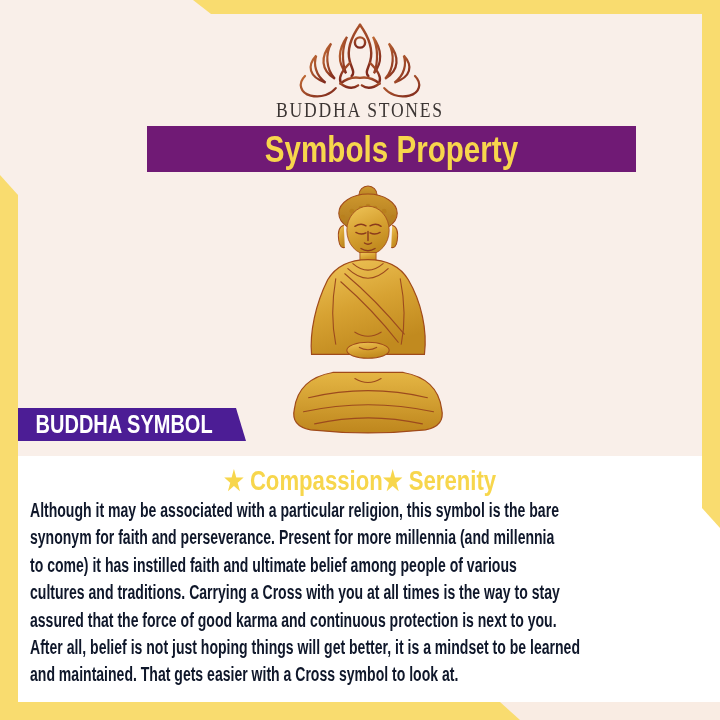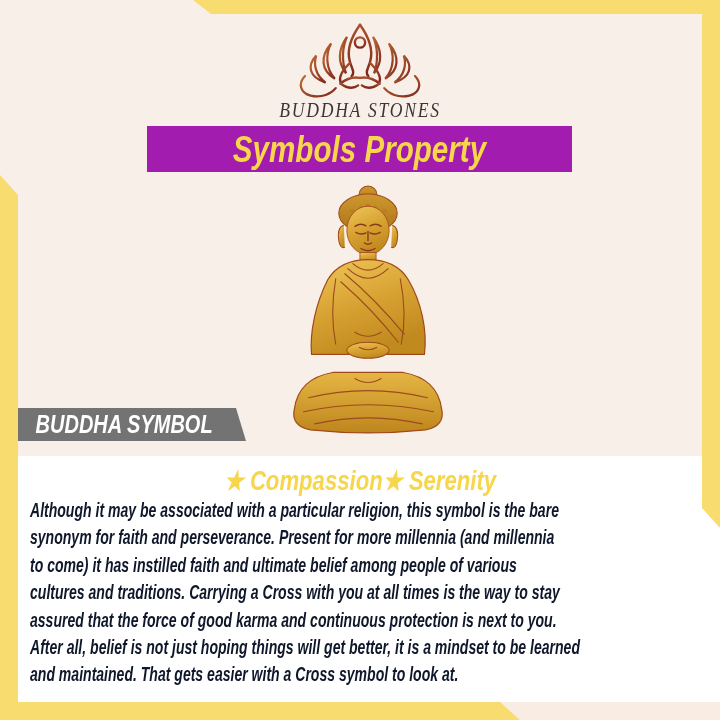--- a/index.html
+++ b/index.html
@@ -1,45 +1,45 @@
 <!DOCTYPE html>
 <html><head>
 <meta charset="utf-8">
 <style>
   html,body{margin:0;padding:0;background:#ffffff;}
   .canvas{
     position:relative;width:720px;height:720px;overflow:hidden;
-    background:#ffffff;font-family:"Liberation Sans", sans-serif;font-style:italic;
+    background:#ffffff;font-family:"Liberation Sans", sans-serif;
   }
   
   .top-section{position:absolute;left:0;top:0;width:720px;height:456px;background:#F9EFE9;}
   .band-bottom-cream{position:absolute;left:0;top:702px;width:720px;height:18px;background:#F9ECE3;}
   .strip{position:absolute;background:#F9DC6F;}
   .strip-top{left:0;top:0;width:720px;height:14px;clip-path:polygon(193px 0,720px 0,720px 14px,211px 14px);}
   .strip-left{left:0;top:175px;width:18px;height:545px;clip-path:polygon(0 0,18px 20px,18px 545px,0 545px);}
   .strip-right{left:702px;top:0;width:18px;height:528px;clip-path:polygon(0 0,18px 0,18px 528px,0 508px);}
   .strip-bottom{left:0;top:702px;width:520px;height:18px;clip-path:polygon(0 0,500px 0,520px 18px,0 18px);}
   
   .brand-logo{position:absolute;left:285px;top:22px;width:150px;height:82px;}
   .brand-name{
     position:absolute;left:0;top:99px;width:720px;text-align:center;
     font-family:"Liberation Serif", serif;font-size:20px;letter-spacing:2px;
     color:#3B3533;transform:scaleX(.88);
   }
   
-  .title-banner{position:absolute;left:147px;top:126px;width:425px;height:46px;background:#a21caf;}
+  .title-banner{position:absolute;left:147px;top:126px;width:489px;height:46px;background:#701a75;}
   .title-banner .txt{
     width:100%;text-align:center;line-height:47px;font-size:37px;font-weight:bold;
     color:#F7D64C;transform:scaleX(.8);
   }
   
   .buddha{position:absolute;left:273px;top:181px;width:190px;height:260px;}
   
   .symbol-label{
-    position:absolute;left:18px;top:408px;width:230px;height:33px;background:#737373;
+    position:absolute;left:18px;top:408px;width:230px;height:33px;background:#4c1d95;
     clip-path:polygon(0 0,218px 0,228px 33px,0 33px);
   }
   .symbol-label .txt{
     display:block;padding-left:22px;line-height:33px;font-size:25px;font-weight:bold;
     color:#FFFFFF;white-space:nowrap;transform:scaleX(.8);transform-origin:left center;
   }
   
   .heading{
     position:absolute;left:0;top:465px;width:720px;text-align:center;
     font-size:27px;font-weight:bold;color:#F7D64C;transform:scaleX(.82);white-space:nowrap;

